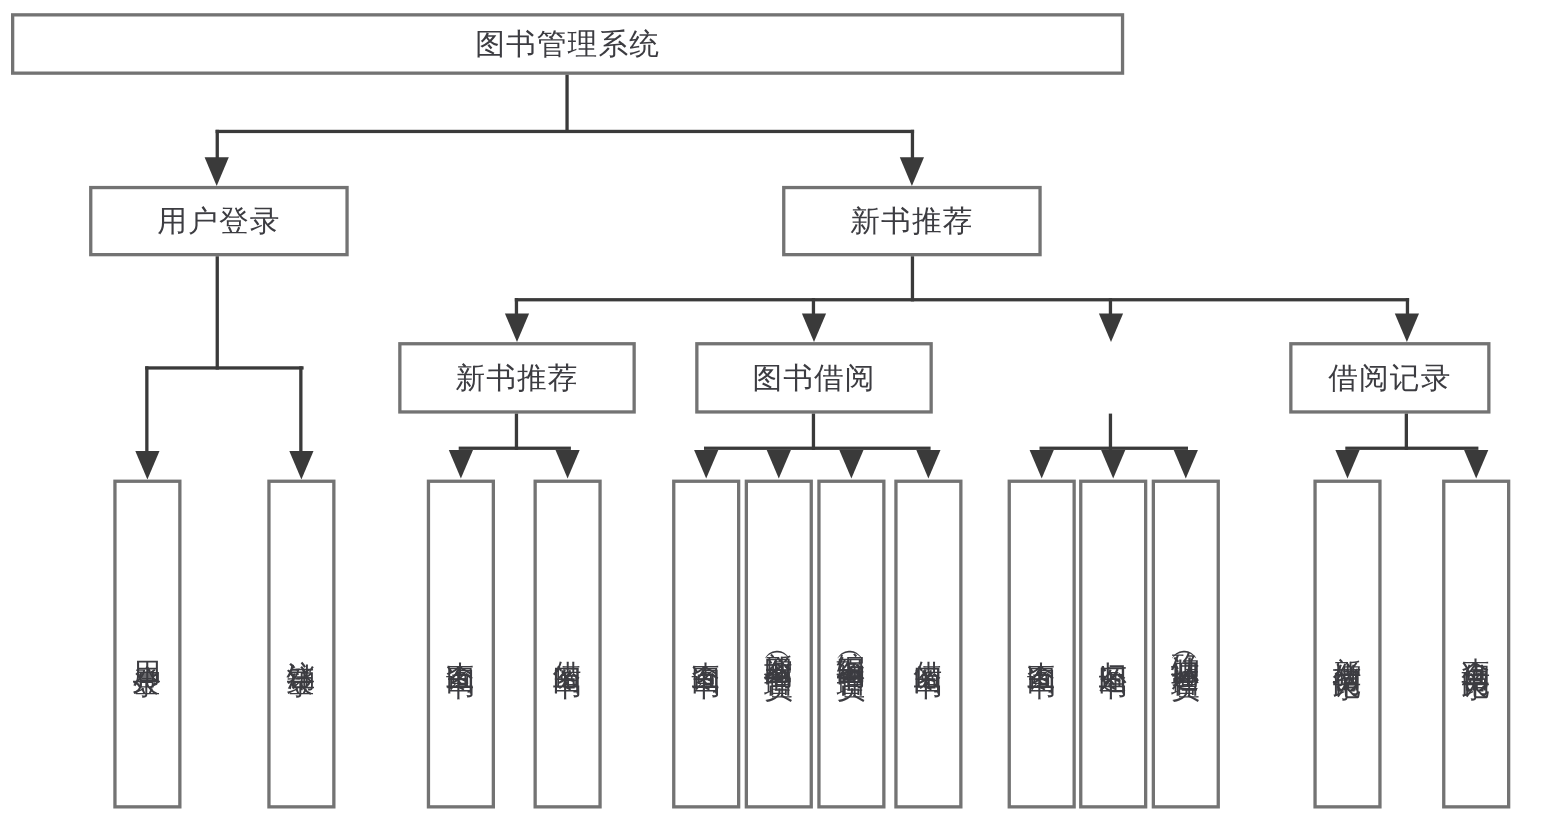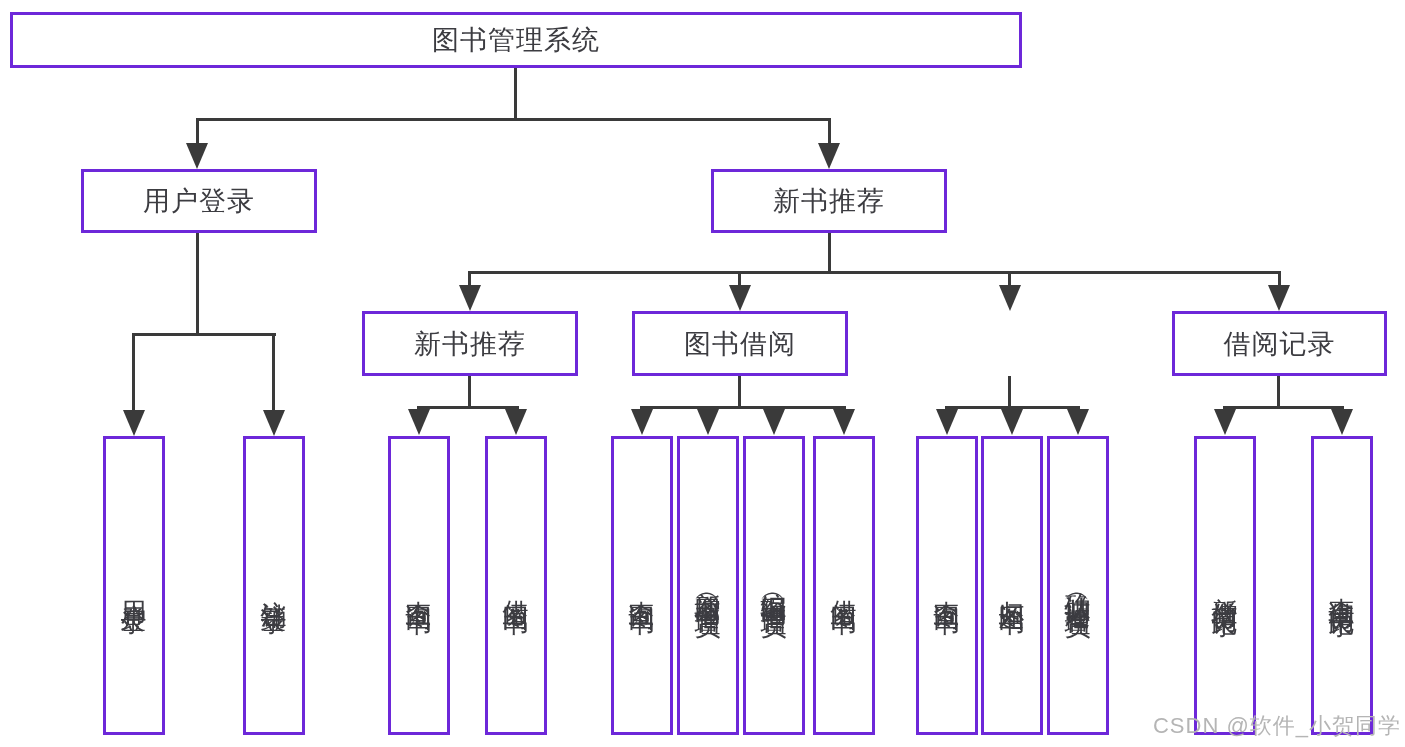--- a/index.html
+++ b/index.html
@@ -2,21 +2,21 @@
 <html><head>
 <meta charset="utf-8">
 <style>
   html,body { margin:0; padding:0; background:#ffffff; }
   .stage {
     position:relative; width:1405px; height:747px; background:#ffffff;
     font-family:"Liberation Sans","DejaVu Sans",sans-serif; overflow:hidden;
   }
   .node {
     position:absolute; box-sizing:border-box;
-    border:3px solid #6d28d9; background:#ffffff;
+    border:3px solid #737373; background:#ffffff;
     display:flex; align-items:center; justify-content:center;
     font-size:27px; color:#3c3c41; text-align:center; letter-spacing:1px;
   }
   .leaf { font-size:26px; }
   .vtext { writing-mode:vertical-rl; text-orientation:mixed; letter-spacing:3px; line-height:1.08; }
   .hline, .vline { position:absolute; background:#3a3a3a; }
   .hline { height:3px; }
   .vline { width:3px; }
   .arr {
     position:absolute; width:0; height:0;
@@ -68,21 +68,21 @@
   <div class="arr" style="left:729px; top:285px;"></div>
   <div class="arr" style="left:999px; top:285px;"></div>
   <div class="arr" style="left:1268px; top:285px;"></div>
 
   <div class="node" style="left:632px; top:311px; width:216px; height:65px;">
     <span>图书借阅</span>
   </div>
   <div class="node" style="left:362px; top:311px; width:216px; height:65px;">
     <span>新书推荐</span>
   </div>
-  <div class="node" style="left:1172px; top:311px; width:215px; height:65px;">
+  <div class="node" style="left:1172px; top:311px; width:183px; height:65px;">
     <span>借阅记录</span>
   </div>
 
   <div class="vline" style="left:468px; top:376px; height:33px;"></div>
   <div class="hline" style="left:417px; top:406px; width:102px;"></div>
   <div class="arr" style="left:408px; top:409px;"></div>
   <div class="arr" style="left:505px; top:409px;"></div>
 
   <div class="vline" style="left:738px; top:376px; height:33px;"></div>
   <div class="hline" style="left:640px; top:406px; width:206px;"></div>
@@ -139,15 +139,14 @@
     <span class="vtext">确认归还（管理员）</span>
   </div>
 
   <div class="node leaf" style="left:1194px; top:436px; width:62px; height:299px;">
     <span class="vtext">新增借阅记录</span>
   </div>
   <div class="node leaf" style="left:1311px; top:436px; width:62px; height:299px;">
     <span class="vtext">查询借阅记录</span>
   </div>
 
-  <div class="watermark">CSDN @软件_小贺同学</div>
 
 </div>
 
 </body></html>

